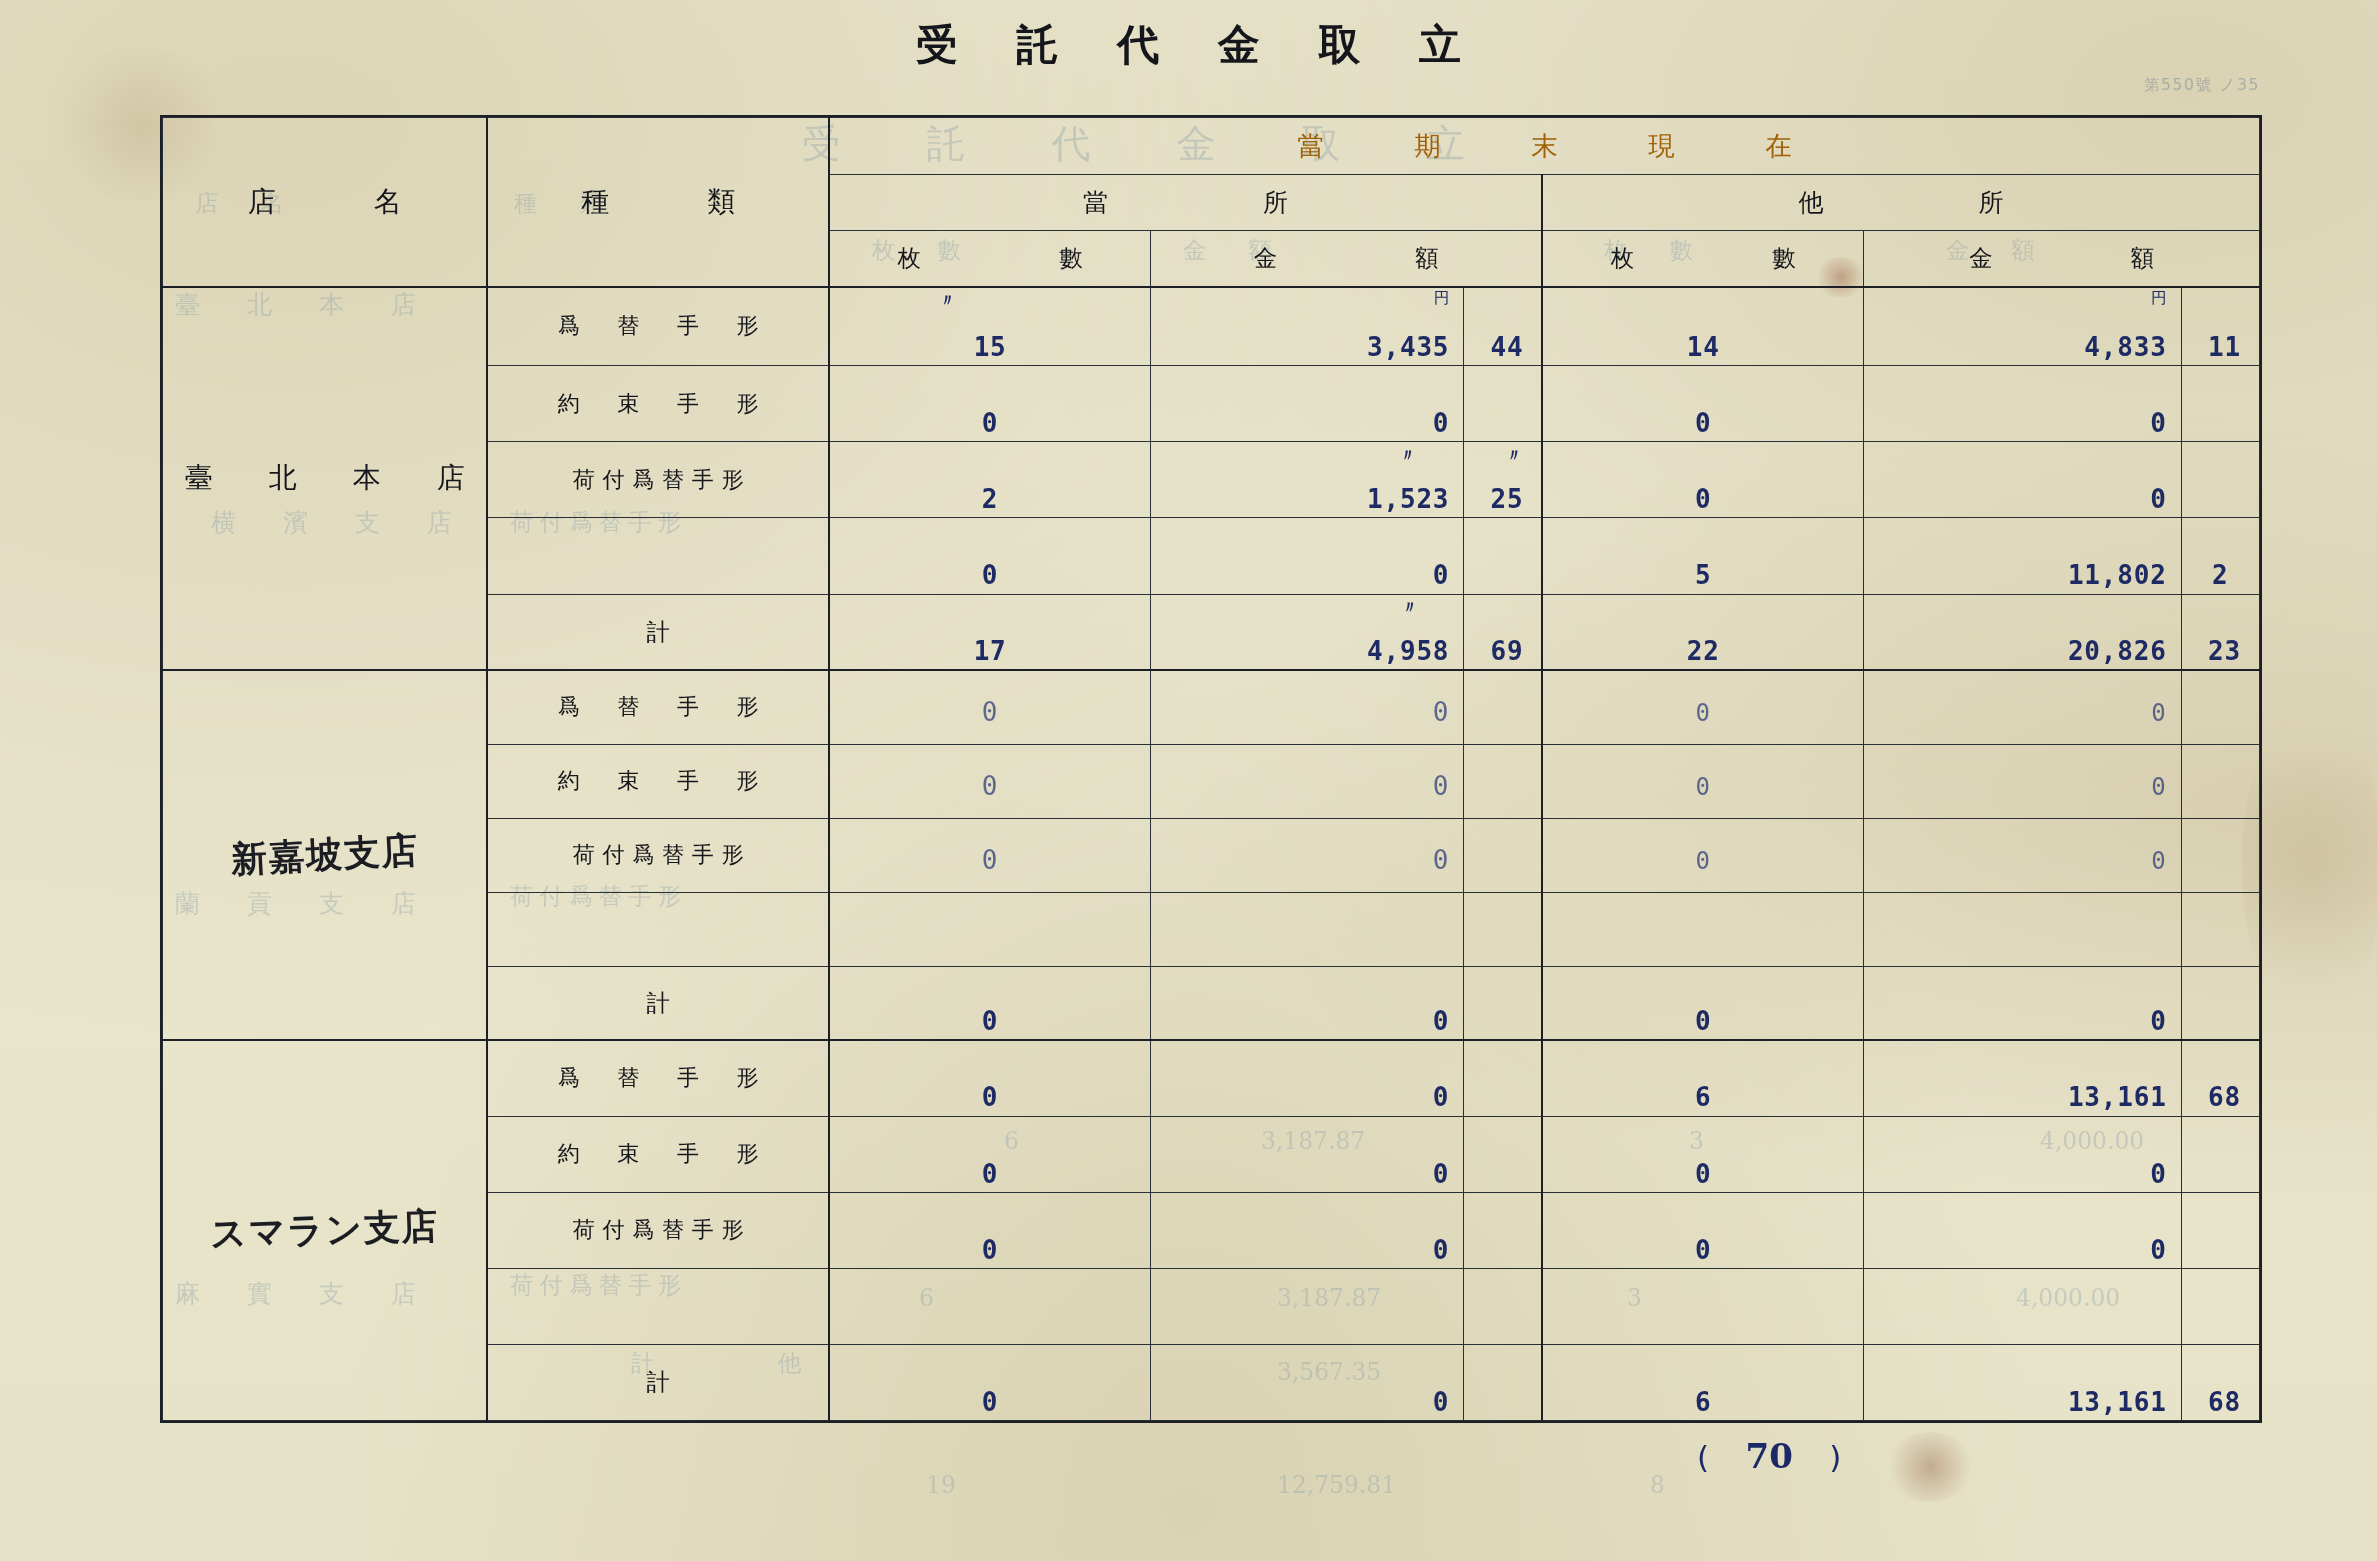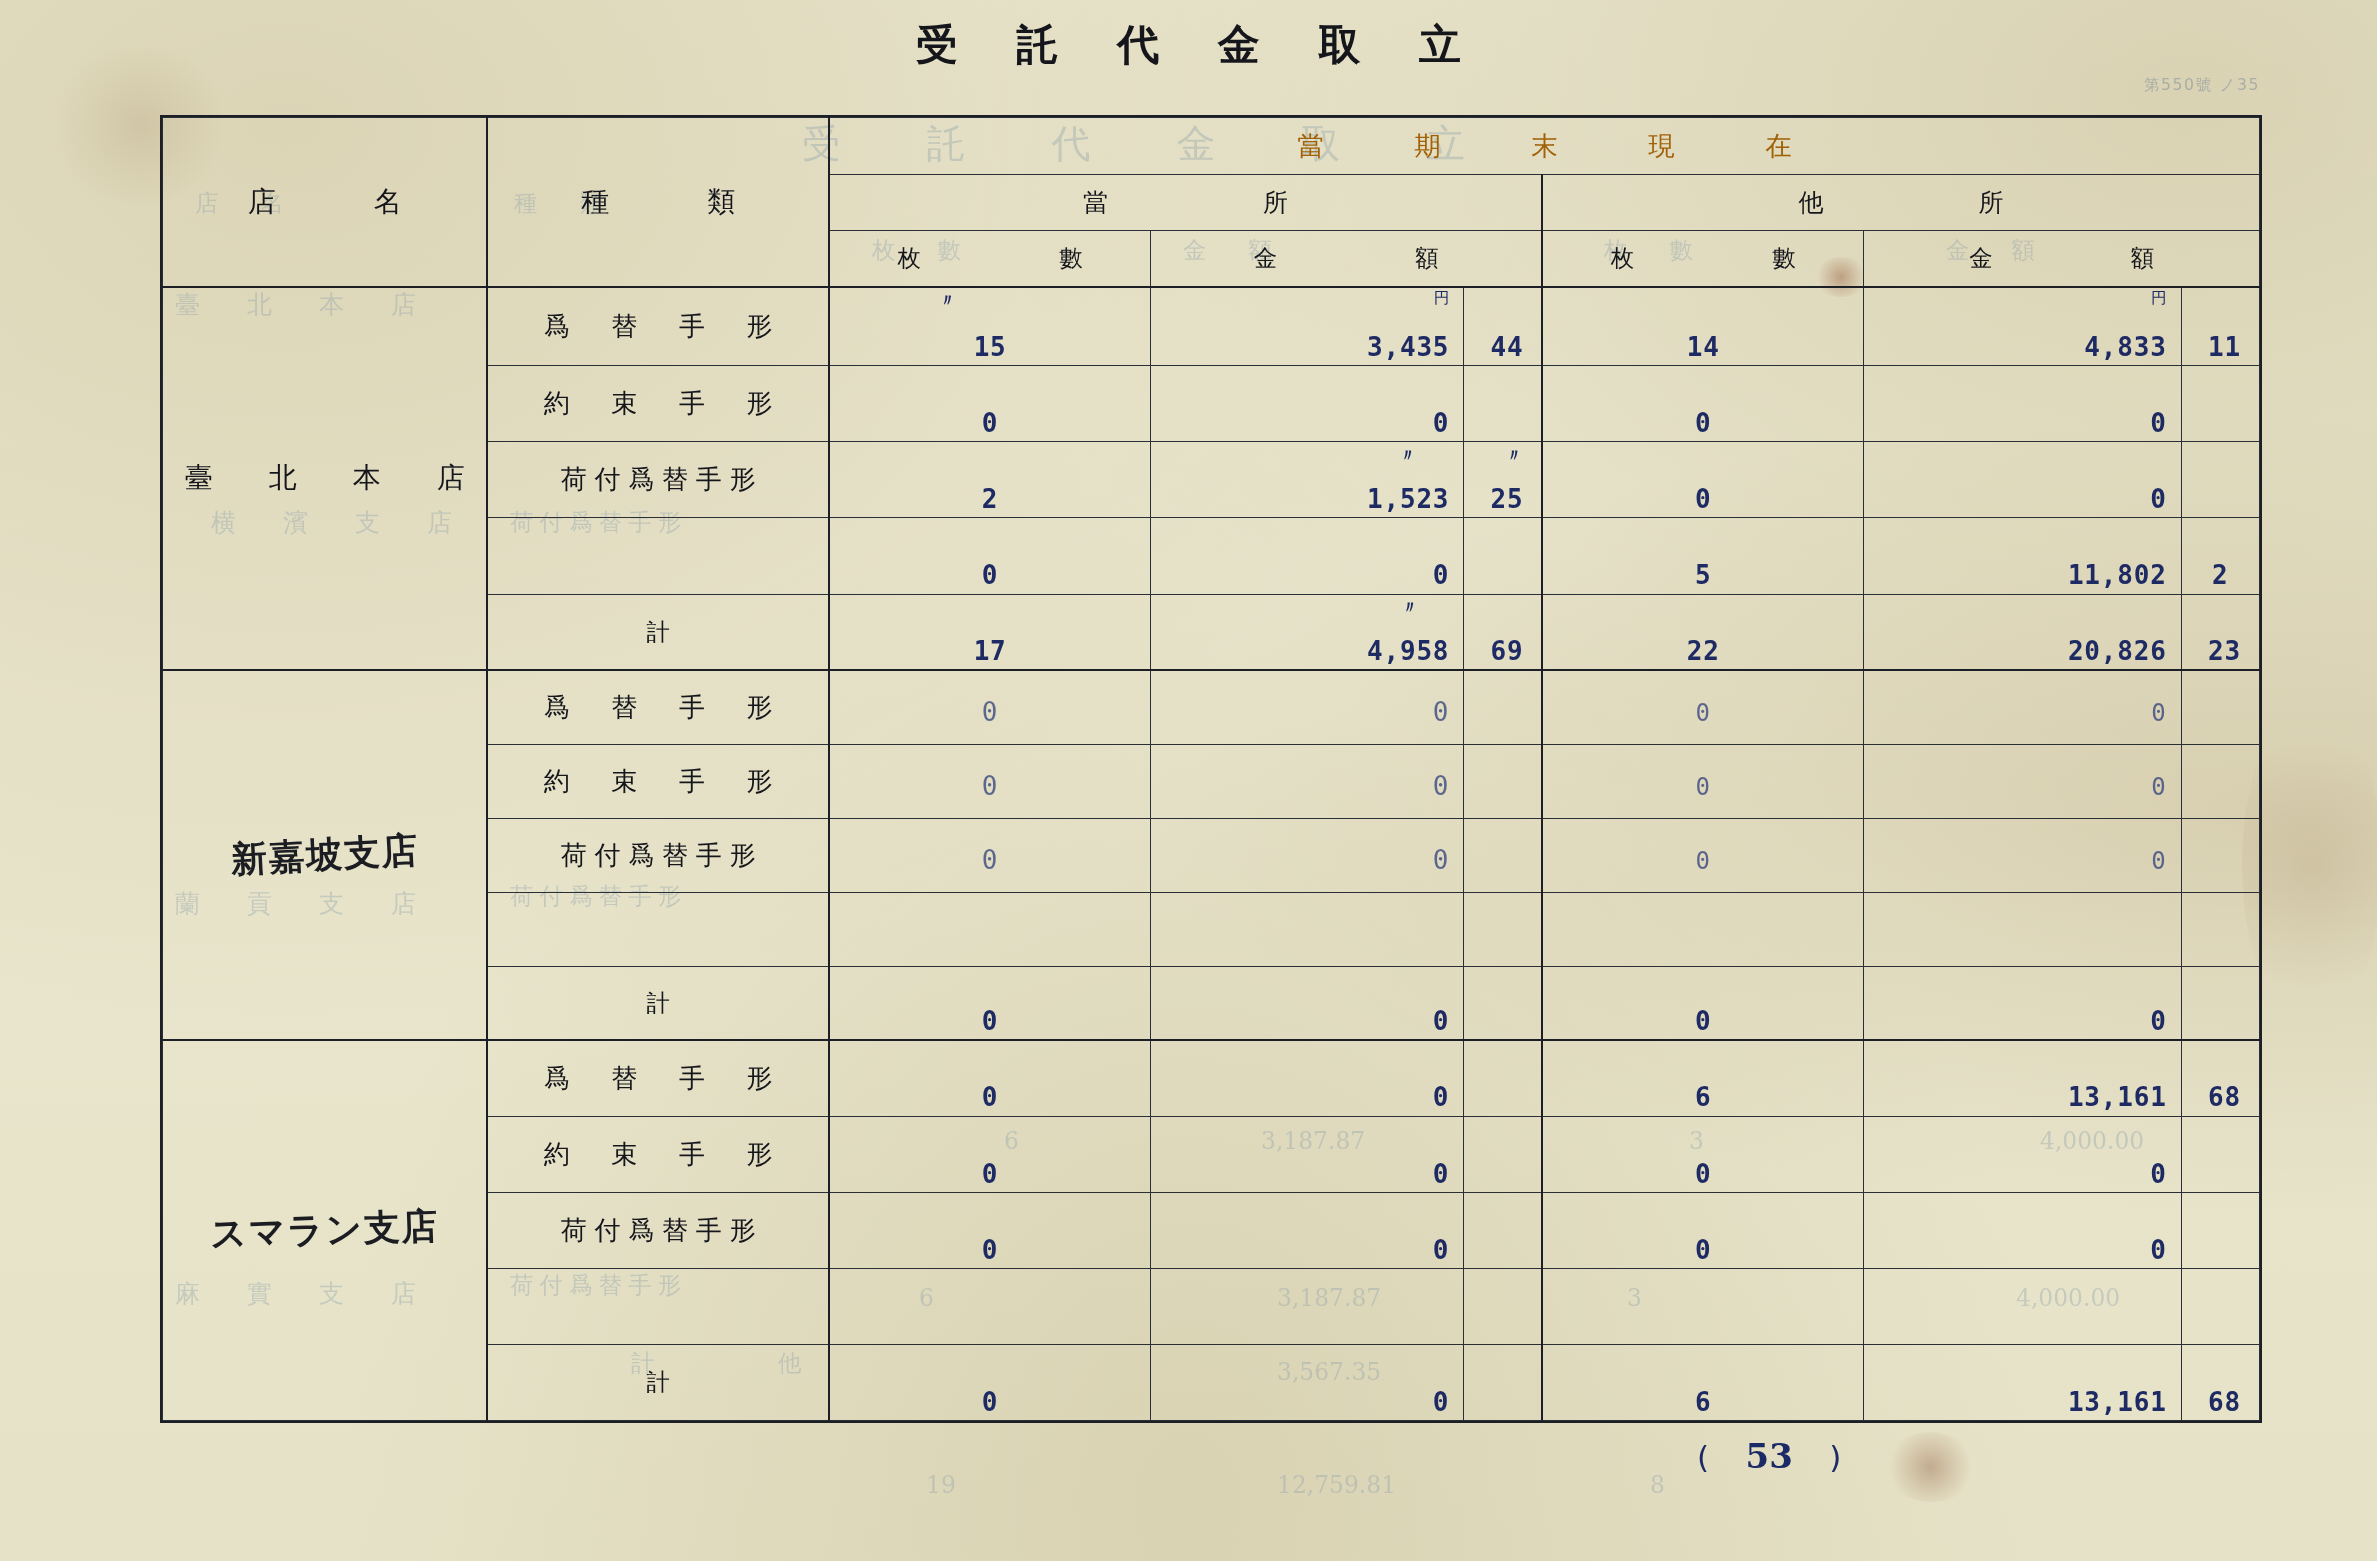--- a/index.html
+++ b/index.html
@@ -79,21 +79,21 @@
   .hdr-span{
     font-size:26.5px;letter-spacing:12.5px;text-indent:12.5px;
     color:#a16207;
   }
   .hdr-sub{font-size:25px;letter-spacing:11px;text-indent:11px;}
   .hdr-unit{font-size:23.4px;letter-spacing:17px;text-indent:17px;}
   .shop-name{
     font-size:28px;letter-spacing:14px;text-indent:14px;
   }
   .kind{
-    font-size:26px;letter-spacing:7.8px;text-indent:7.8px;
+    font-size:22px;letter-spacing:7.8px;text-indent:7.8px;
     padding-left:11px;padding-right:11px;
   }
   .kind-total{font-size:23.4px;letter-spacing:7.8px;text-indent:7.8px;}
 
   
   .num{
     font-family:"DejaVu Sans Mono","Liberation Mono",monospace;
     font-size:26px;font-weight:700;
     color:#1d2a63;
     letter-spacing:0.8px;
@@ -569,16 +569,16 @@
       <td class="cell-num cell-sen">
             <span class="num">68</span>
           </td>
     </tr>
   </tbody>
 </table>
 </div>
 
 <div class="footnote">
   <span>(</span>
-  <span class="pg">53</span>
+  <span class="pg">70</span>
   <span>)</span>
 </div>
 
 
 </body></html>

